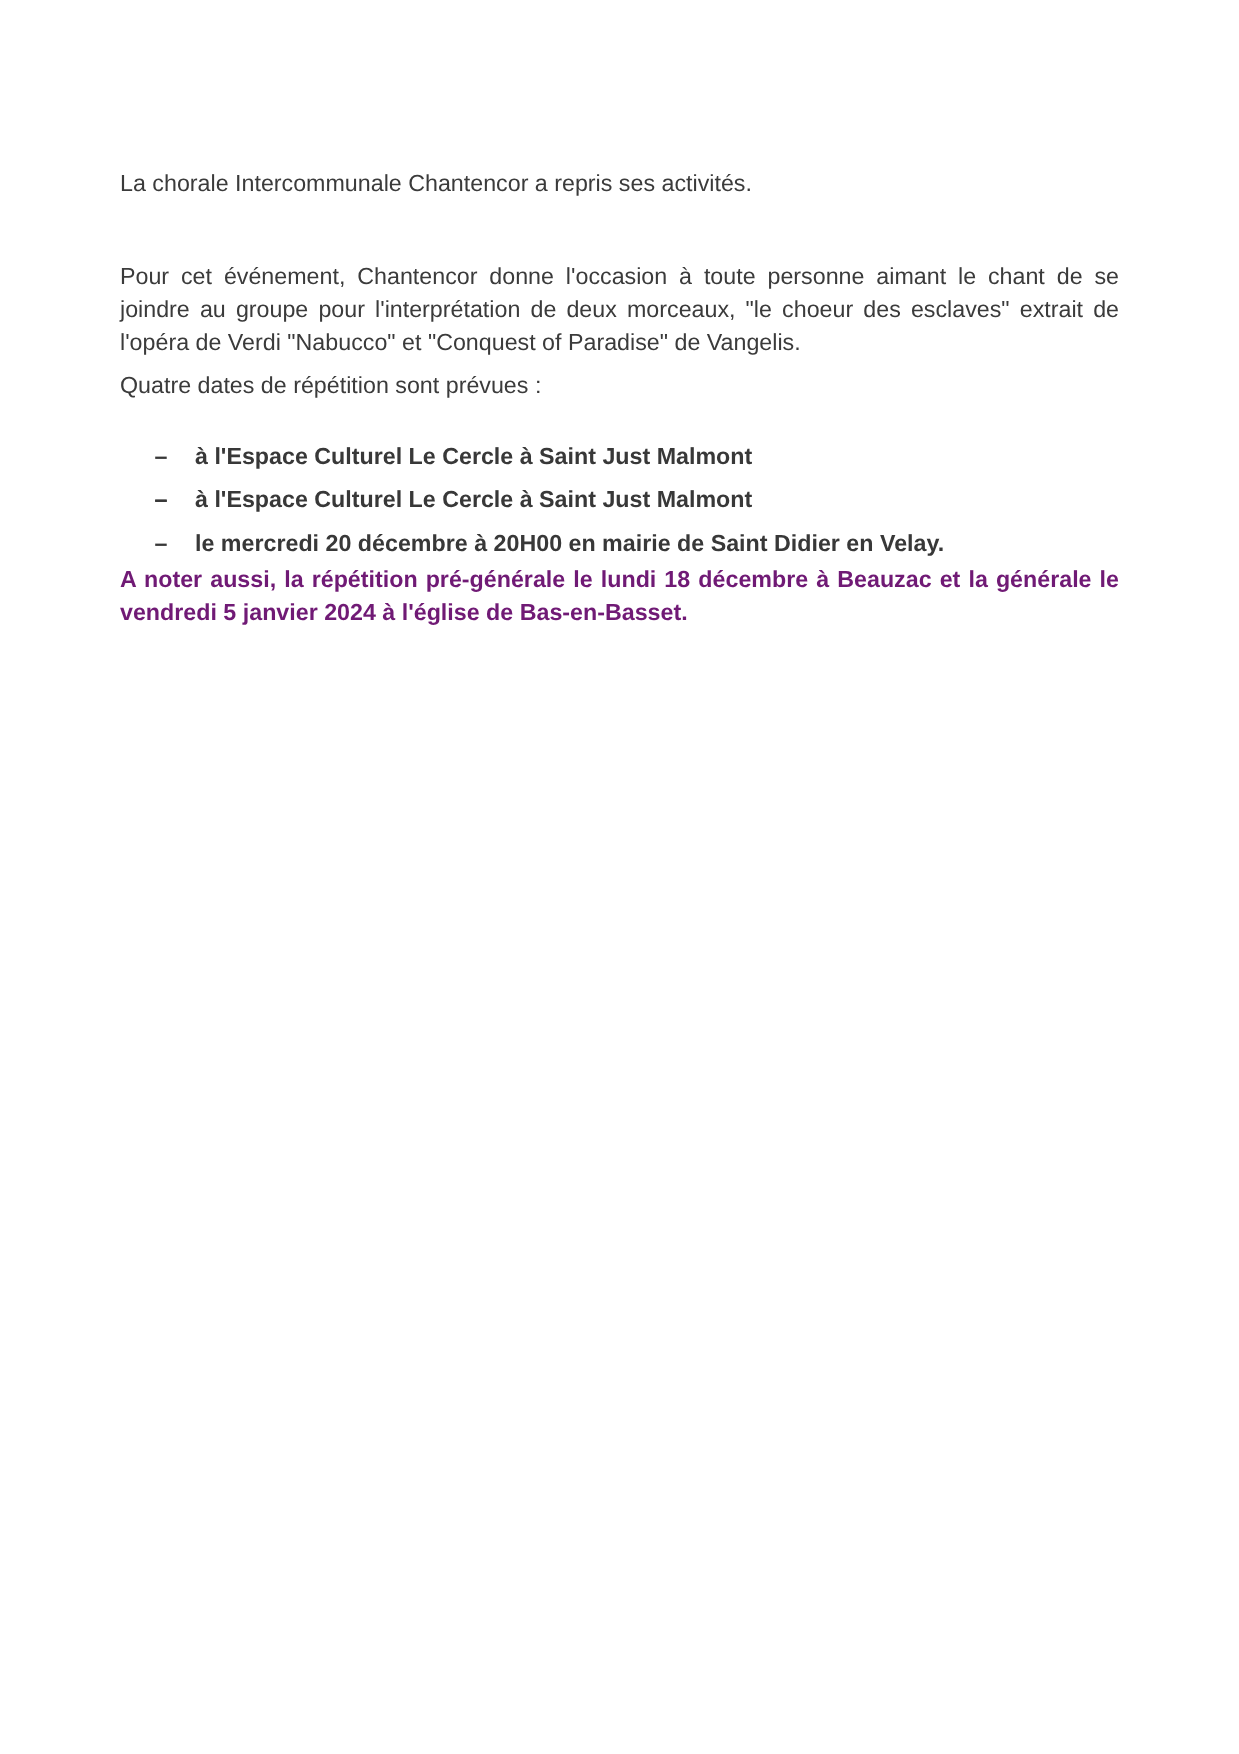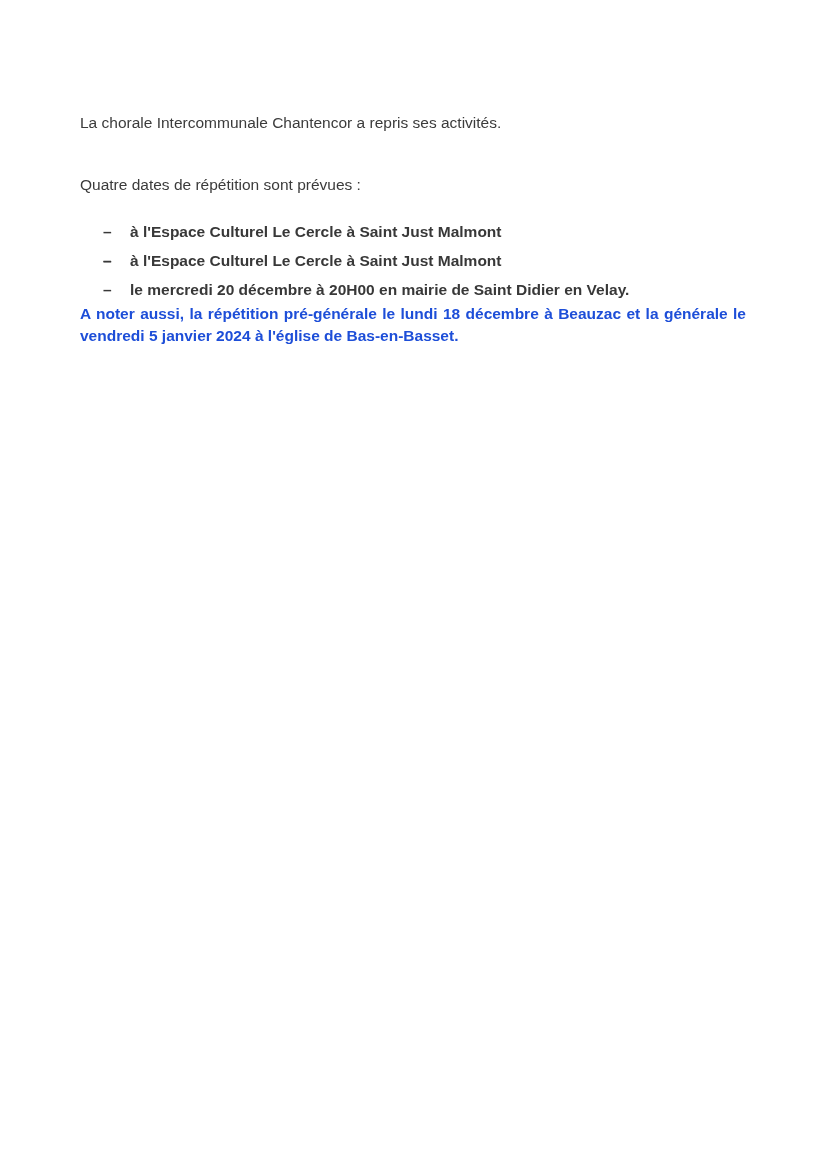--- a/index.html
+++ b/index.html
@@ -26,21 +26,21 @@
     width: 666px;
   }
   .para {
     margin: 0;
   }
   .justify {
     text-align: justify;
   }
   .bold {
     font-weight: bold;
-    color: #1d4ed8;
+    color: #701a75;
   }
   .para-intro    { margin-bottom: 40px; }
   .para-concert  { margin-bottom: 8px; }
   .para-event    { margin-bottom: 7px; }
   .para-dates    { margin-bottom: 25px; }
   .rehearsal-list {
     list-style: none;
     margin: 0 0 2px 0;
     padding: 0;
     font-weight: bold;
@@ -66,20 +66,21 @@
 </style>
 </head>
 <body>
 
 <div class="page">
   <div class="content">
 
     <p class="para para-intro">La chorale Intercommunale Chantencor a repris ses activités.</p>
 
 
+    <p class="para justify para-event">Pour cet événement, Chantencor donne l'occasion à toute personne aimant le chant de se joindre au groupe pour l'interprétation de deux morceaux, "le choeur des esclaves" extrait de l'opéra de Verdi "Nabucco" et "Conquest of Paradise" de Vangelis.</p>
 
     <p class="para para-dates">Quatre dates de répétition sont prévues :</p>
 
     <ul class="rehearsal-list">
       <li class="rehearsal-item">
         <span class="dash-marker">–</span>
         <div class="rehearsal-line2">à l'Espace Culturel Le Cercle à Saint Just Malmont</div>
       </li>
       <li class="rehearsal-item">
         <span class="dash-marker">–</span>

